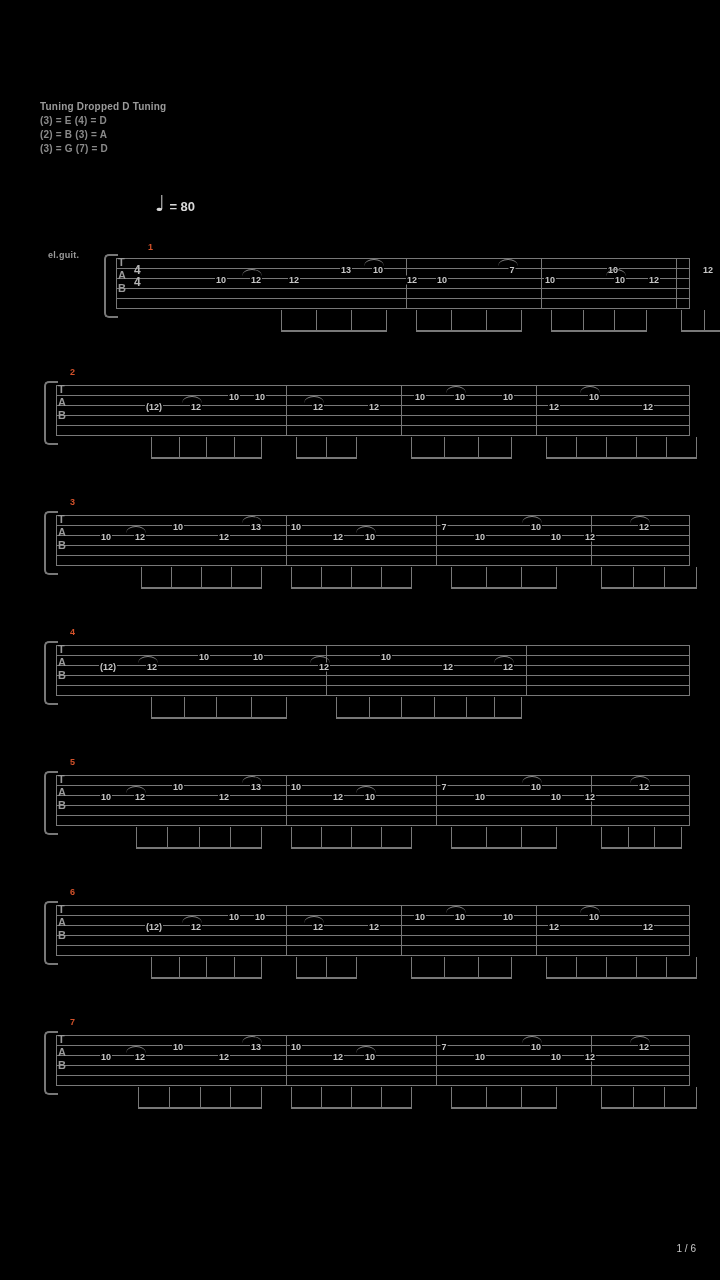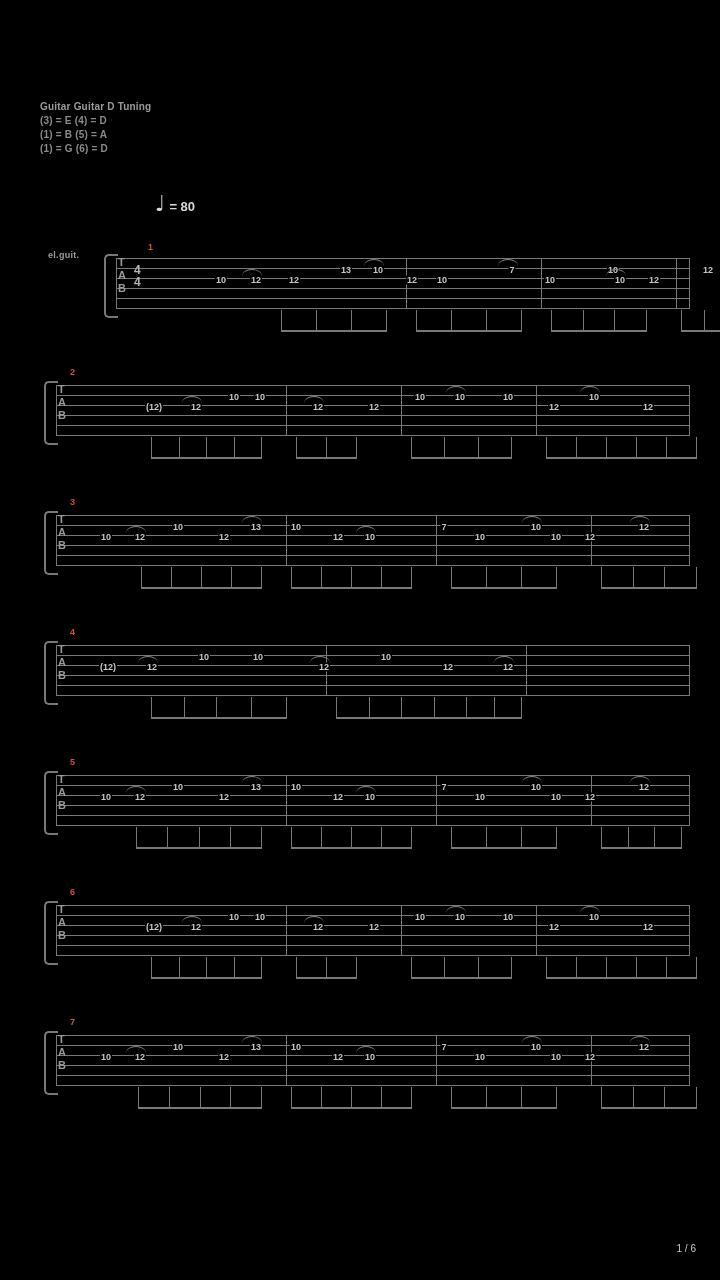--- a/index.html
+++ b/index.html
@@ -190,24 +190,24 @@
     color: #c8c8c8;
     font-size: 10px;
   }
 </style>
 </head>
 <body>
 
 <div class="page">
 
   <div class="tuning">
-    <div class="t-title">Guitar Guitar D Tuning</div>
+    <div class="t-title">Tuning Dropped D Tuning</div>
     <div>(3) = E  (4) = D</div>
-    <div>(1) = B  (5) = A</div>
-    <div>(1) = G  (6) = D</div>
+    <div>(2) = B  (3) = A</div>
+    <div>(3) = G  (7) = D</div>
   </div>
 
   <div class="tempo">
     <span class="note-glyph">♩</span>
     <span>= 80</span>
   </div>
 
   <div class="instrument">el.guit.</div>
 
   <div id="systems-host">

